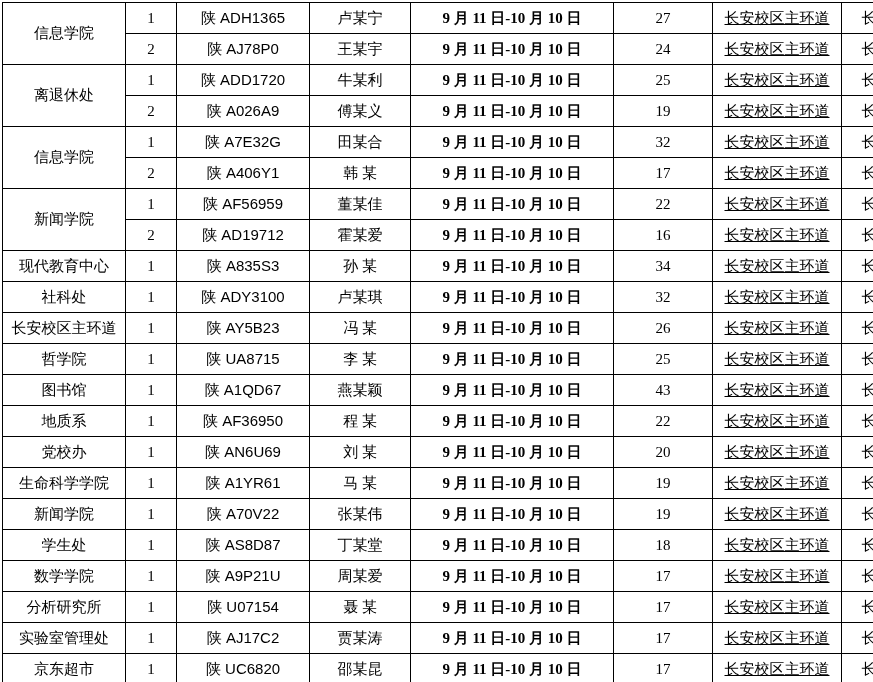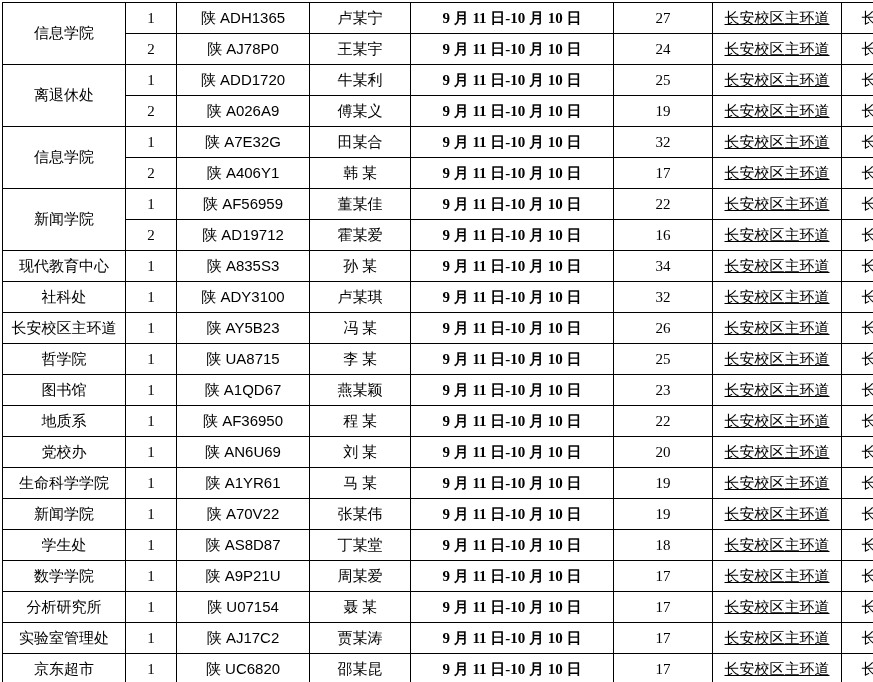--- a/index.html
+++ b/index.html
@@ -166,21 +166,21 @@
           <td class="c-days">25</td>
           <td class="c-loc">长安校区主环道</td>
           <td class="c-area">长安</td>
         </tr>
         <tr>
           <td class="c-unit">图书馆</td>
           <td class="c-count">1</td>
           <td class="c-plate">陕 A1QD67</td>
           <td class="c-name">燕某颖</td>
           <td class="c-period">9 月 11 日-10 月 10 日</td>
-          <td class="c-days">23</td>
+          <td class="c-days">43</td>
           <td class="c-loc">长安校区主环道</td>
           <td class="c-area">长安</td>
         </tr>
         <tr>
           <td class="c-unit">地质系</td>
           <td class="c-count">1</td>
           <td class="c-plate">陕 AF36950</td>
           <td class="c-name">程 某</td>
           <td class="c-period">9 月 11 日-10 月 10 日</td>
           <td class="c-days">22</td>

